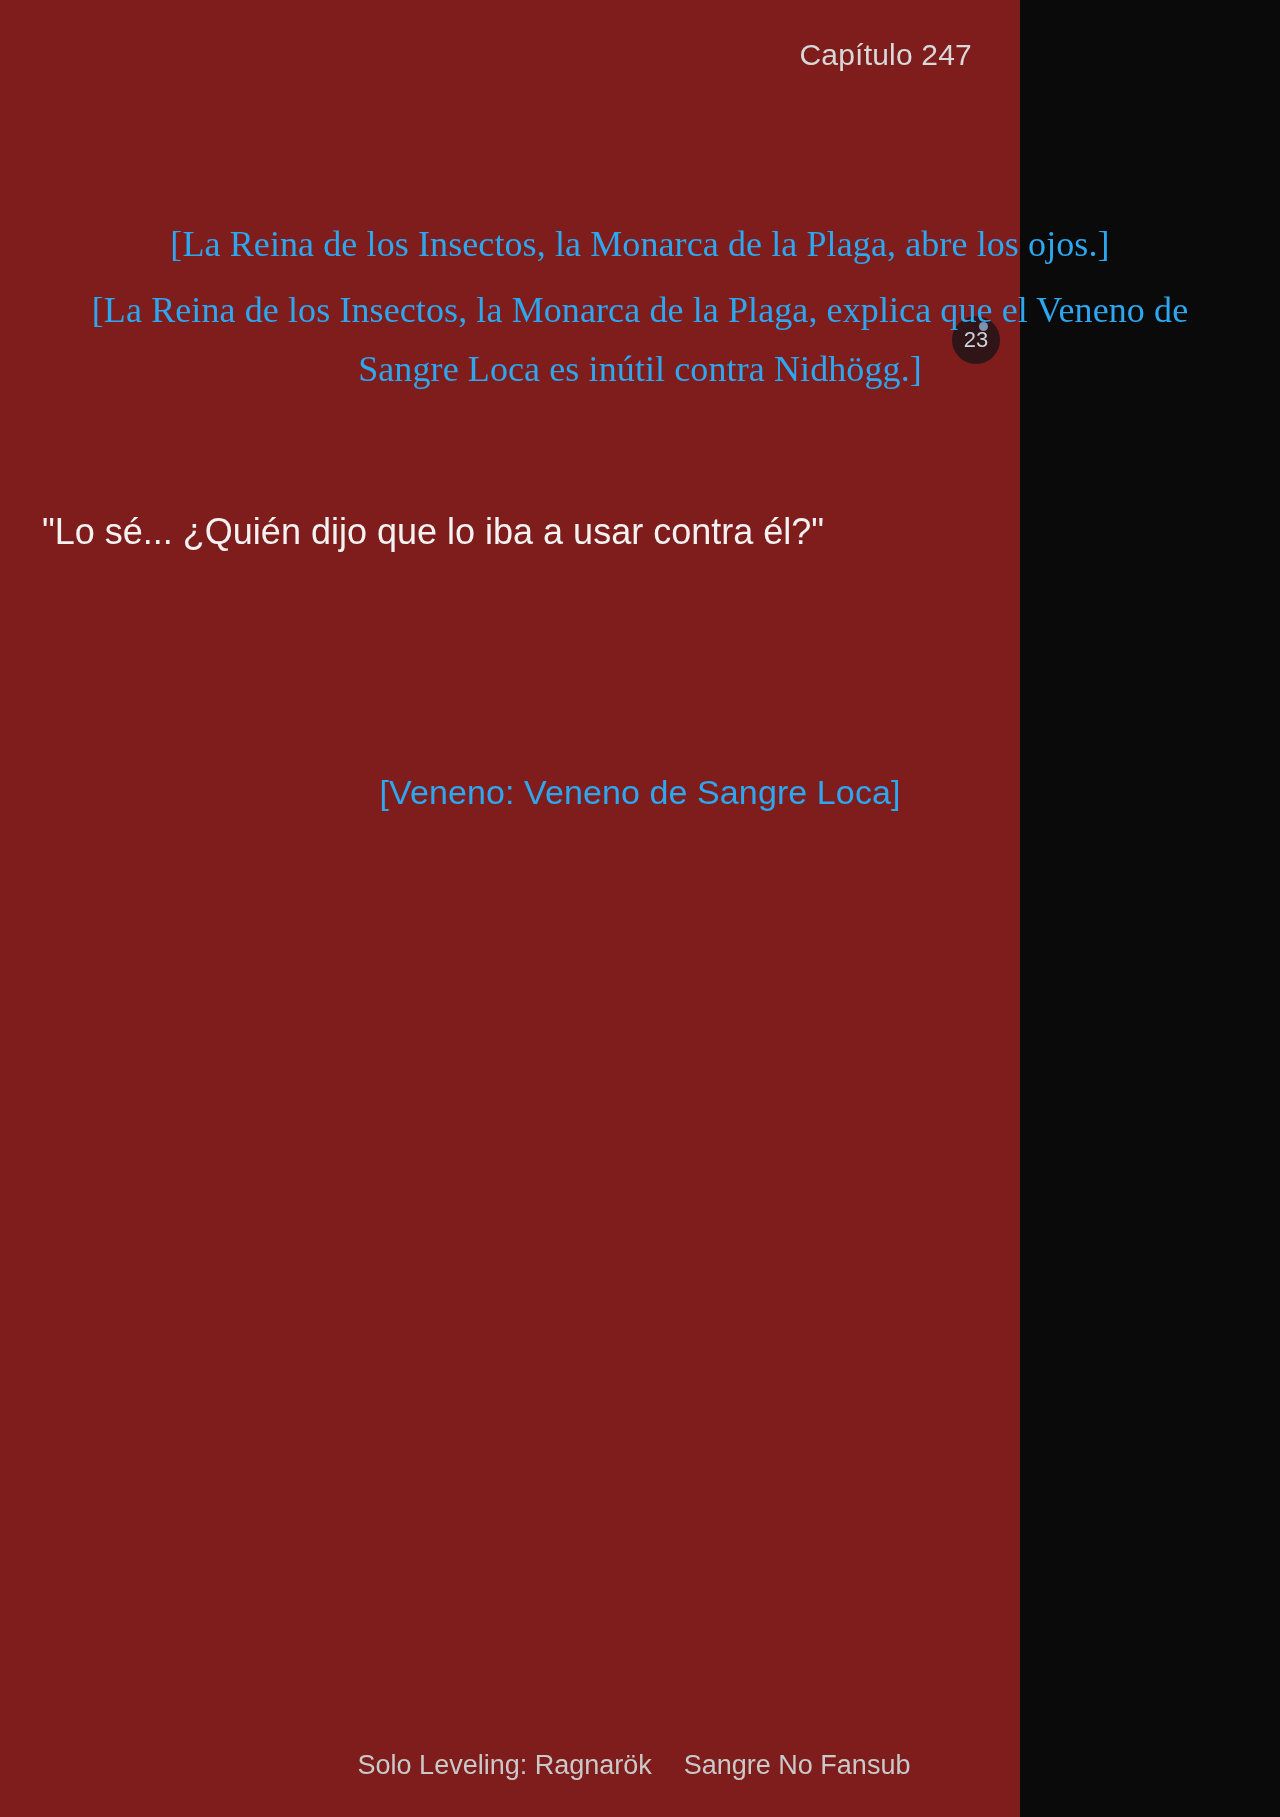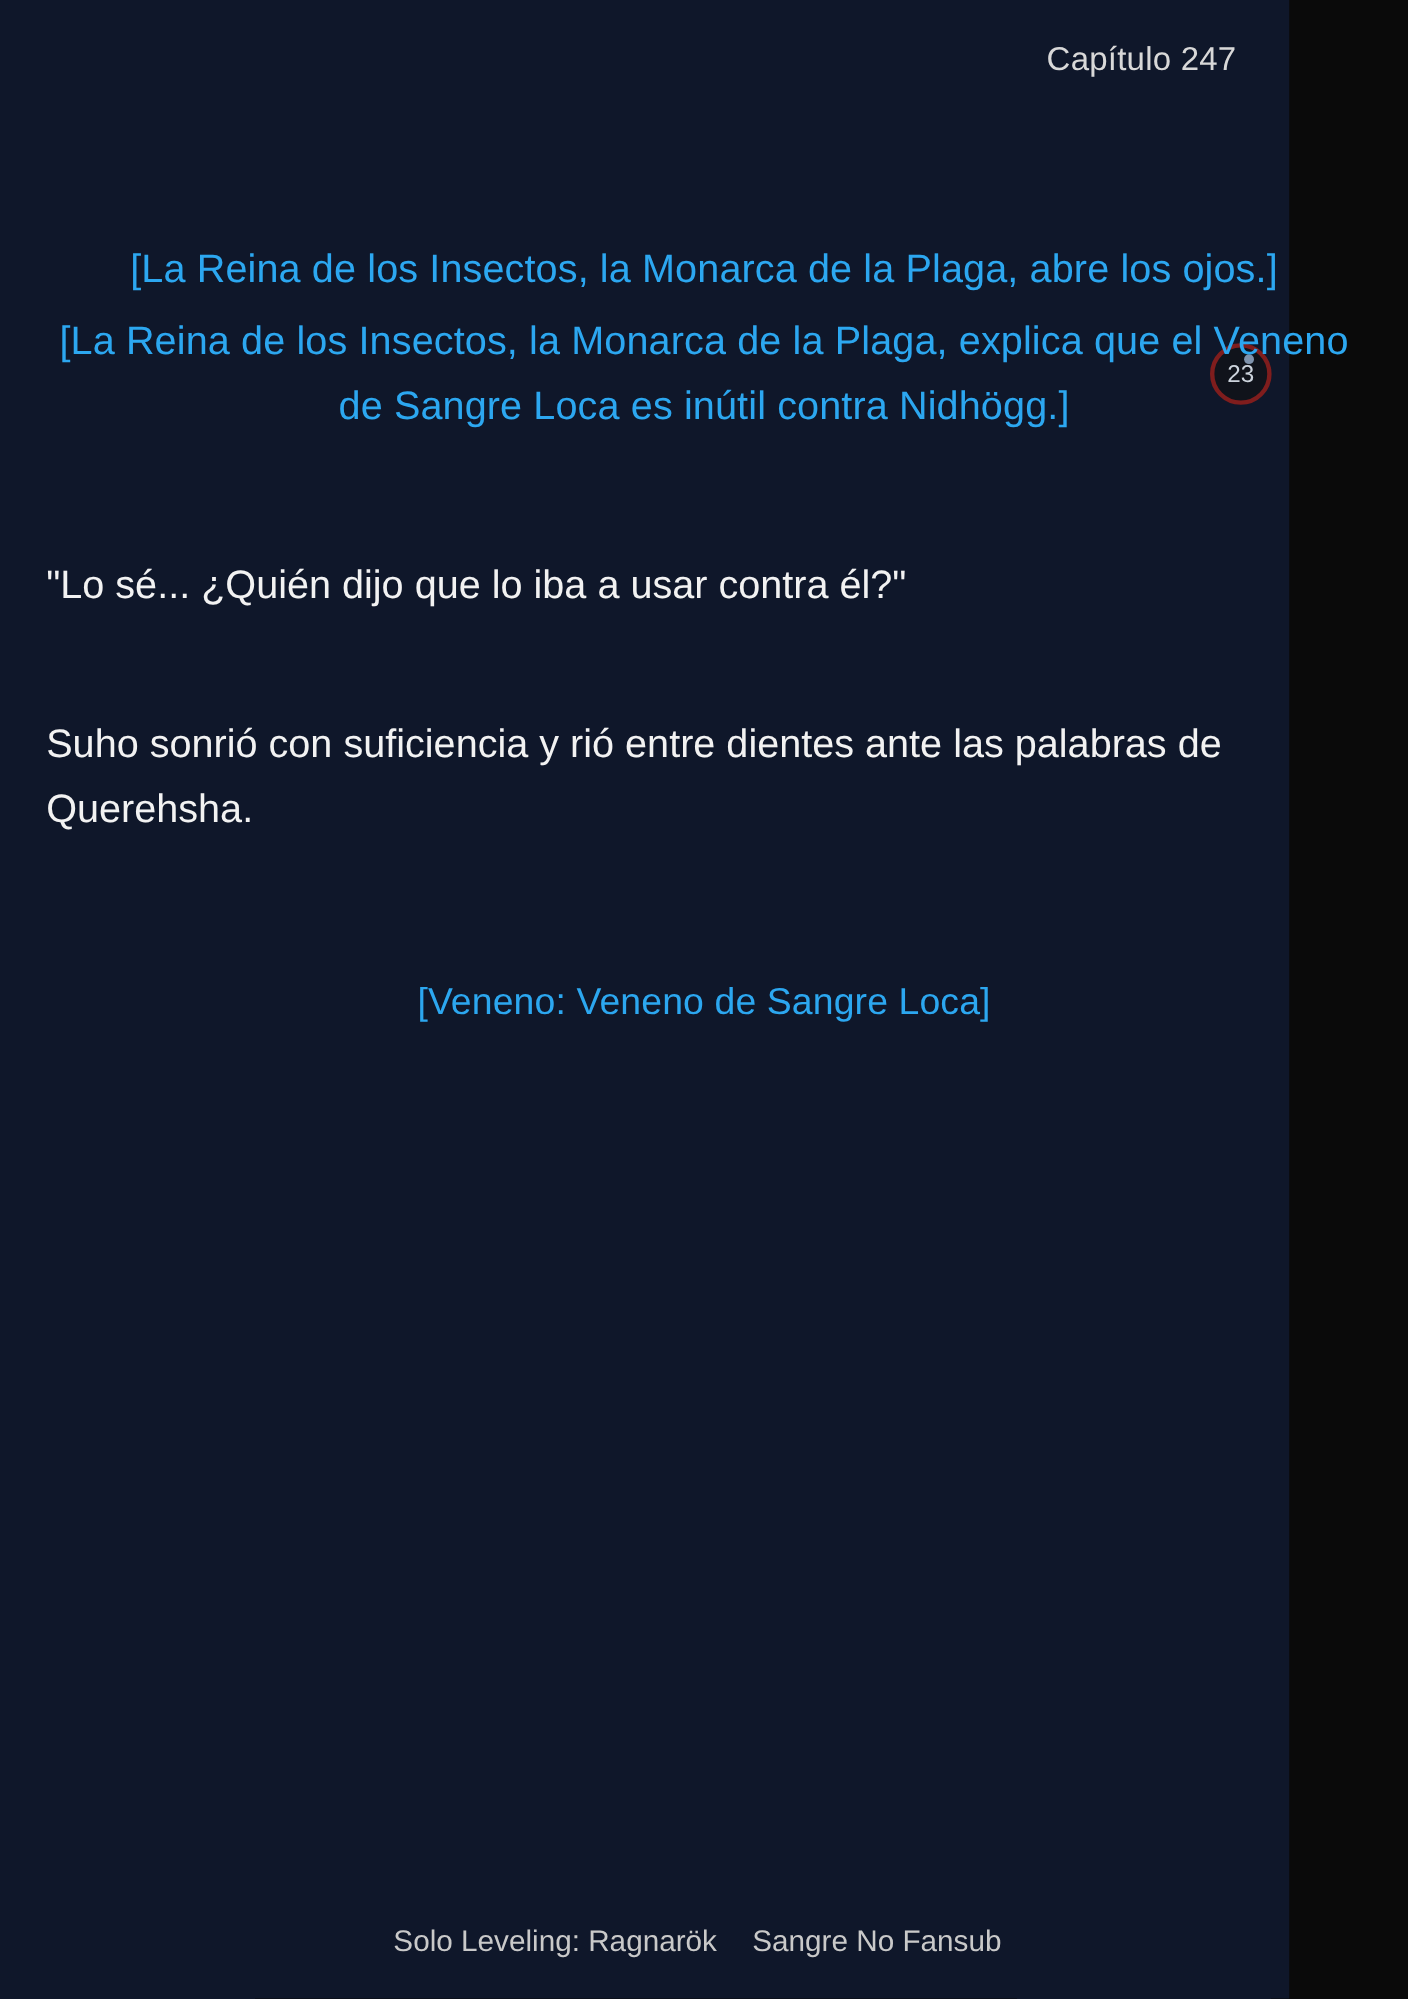--- a/index.html
+++ b/index.html
@@ -11,23 +11,23 @@
     width: 1280px;
     min-height: 1817px;
     font-family: "Liberation Sans", sans-serif;
     color: #ffffff;
     position: relative;
     overflow-x: hidden;
   }
 
   .page {
     position: relative;
-    width: 1172px;
+    width: 1020px;
     min-height: 1817px;
-    background: #0f172a;
+    background: #7f1d1d;
     box-sizing: border-box;
     padding: 0;
   }
 
   
   .chapter-header {
     position: absolute;
     top: 38px;
     right: 48px;
     font-size: 30px;
@@ -51,20 +51,21 @@
     font-size: 36px;
     line-height: 1.62;
     text-align: center;
     font-weight: 400;
     margin: 0 0 8px 0;
     letter-spacing: 0.1px;
   }
 
   .sys-block {
     margin-bottom: 6px;
+    font-family: Liberation Serif, serif;
   }
 
   .spacer-lg { height: 96px; }
   .spacer-md { height: 84px; }
   .spacer-xl { height: 118px; }
 
   .body-line {
     color: #f2f2f2;
     font-size: 36px;
     line-height: 1.66;
@@ -140,21 +141,20 @@
       <p class="sys-line">[La Reina de los Insectos, la Monarca de la Plaga, abre los ojos.]</p>
       <p class="sys-line">[La Reina de los Insectos, la Monarca de la Plaga, explica que el Veneno de Sangre Loca es inútil contra Nidhögg.]</p>
     </div>
 
     <div class="spacer-lg"></div>
 
     <p class="body-line">"Lo sé... ¿Quién dijo que lo iba a usar contra él?"</p>
 
     <div class="spacer-md"></div>
 
-    <p class="body-line">Suho sonrió con suficiencia y rió entre dientes ante las palabras de Querehsha.</p>
 
     <div class="spacer-xl"></div>
 
     <div class="status-block">
       <p class="sys-line">[Veneno: Veneno de Sangre Loca]</p>
     </div>
 
   </div>
 
   <div class="footer">

